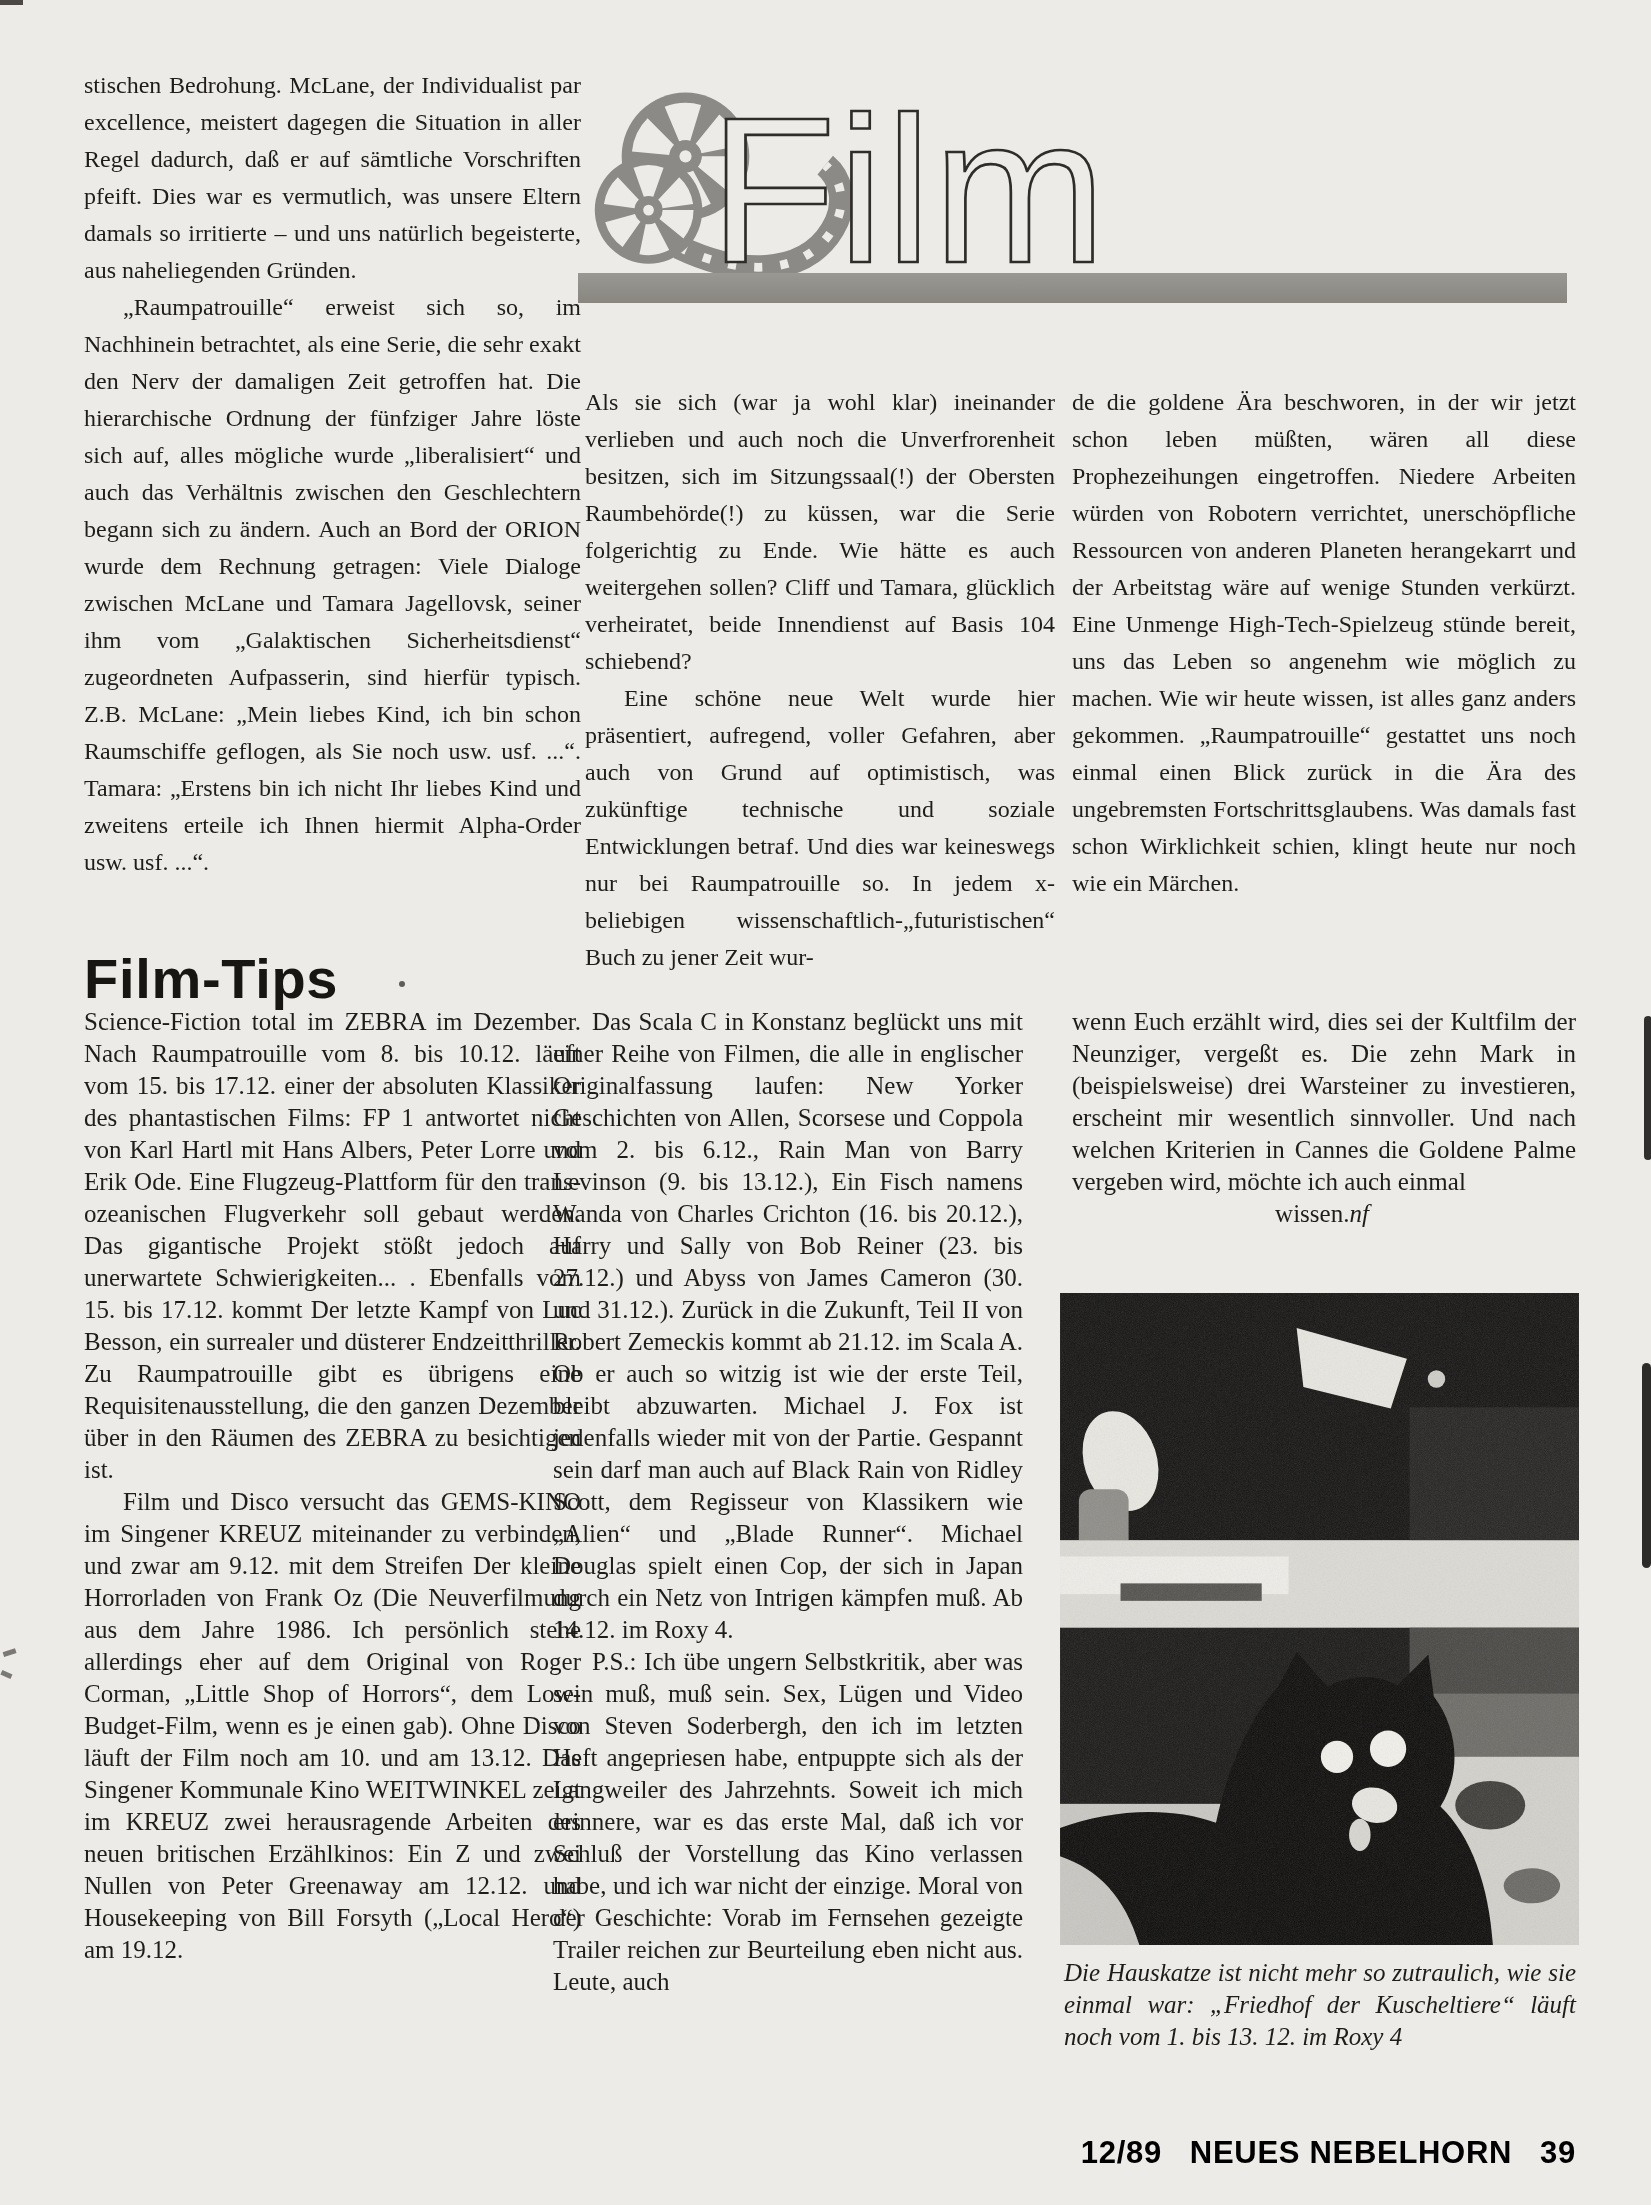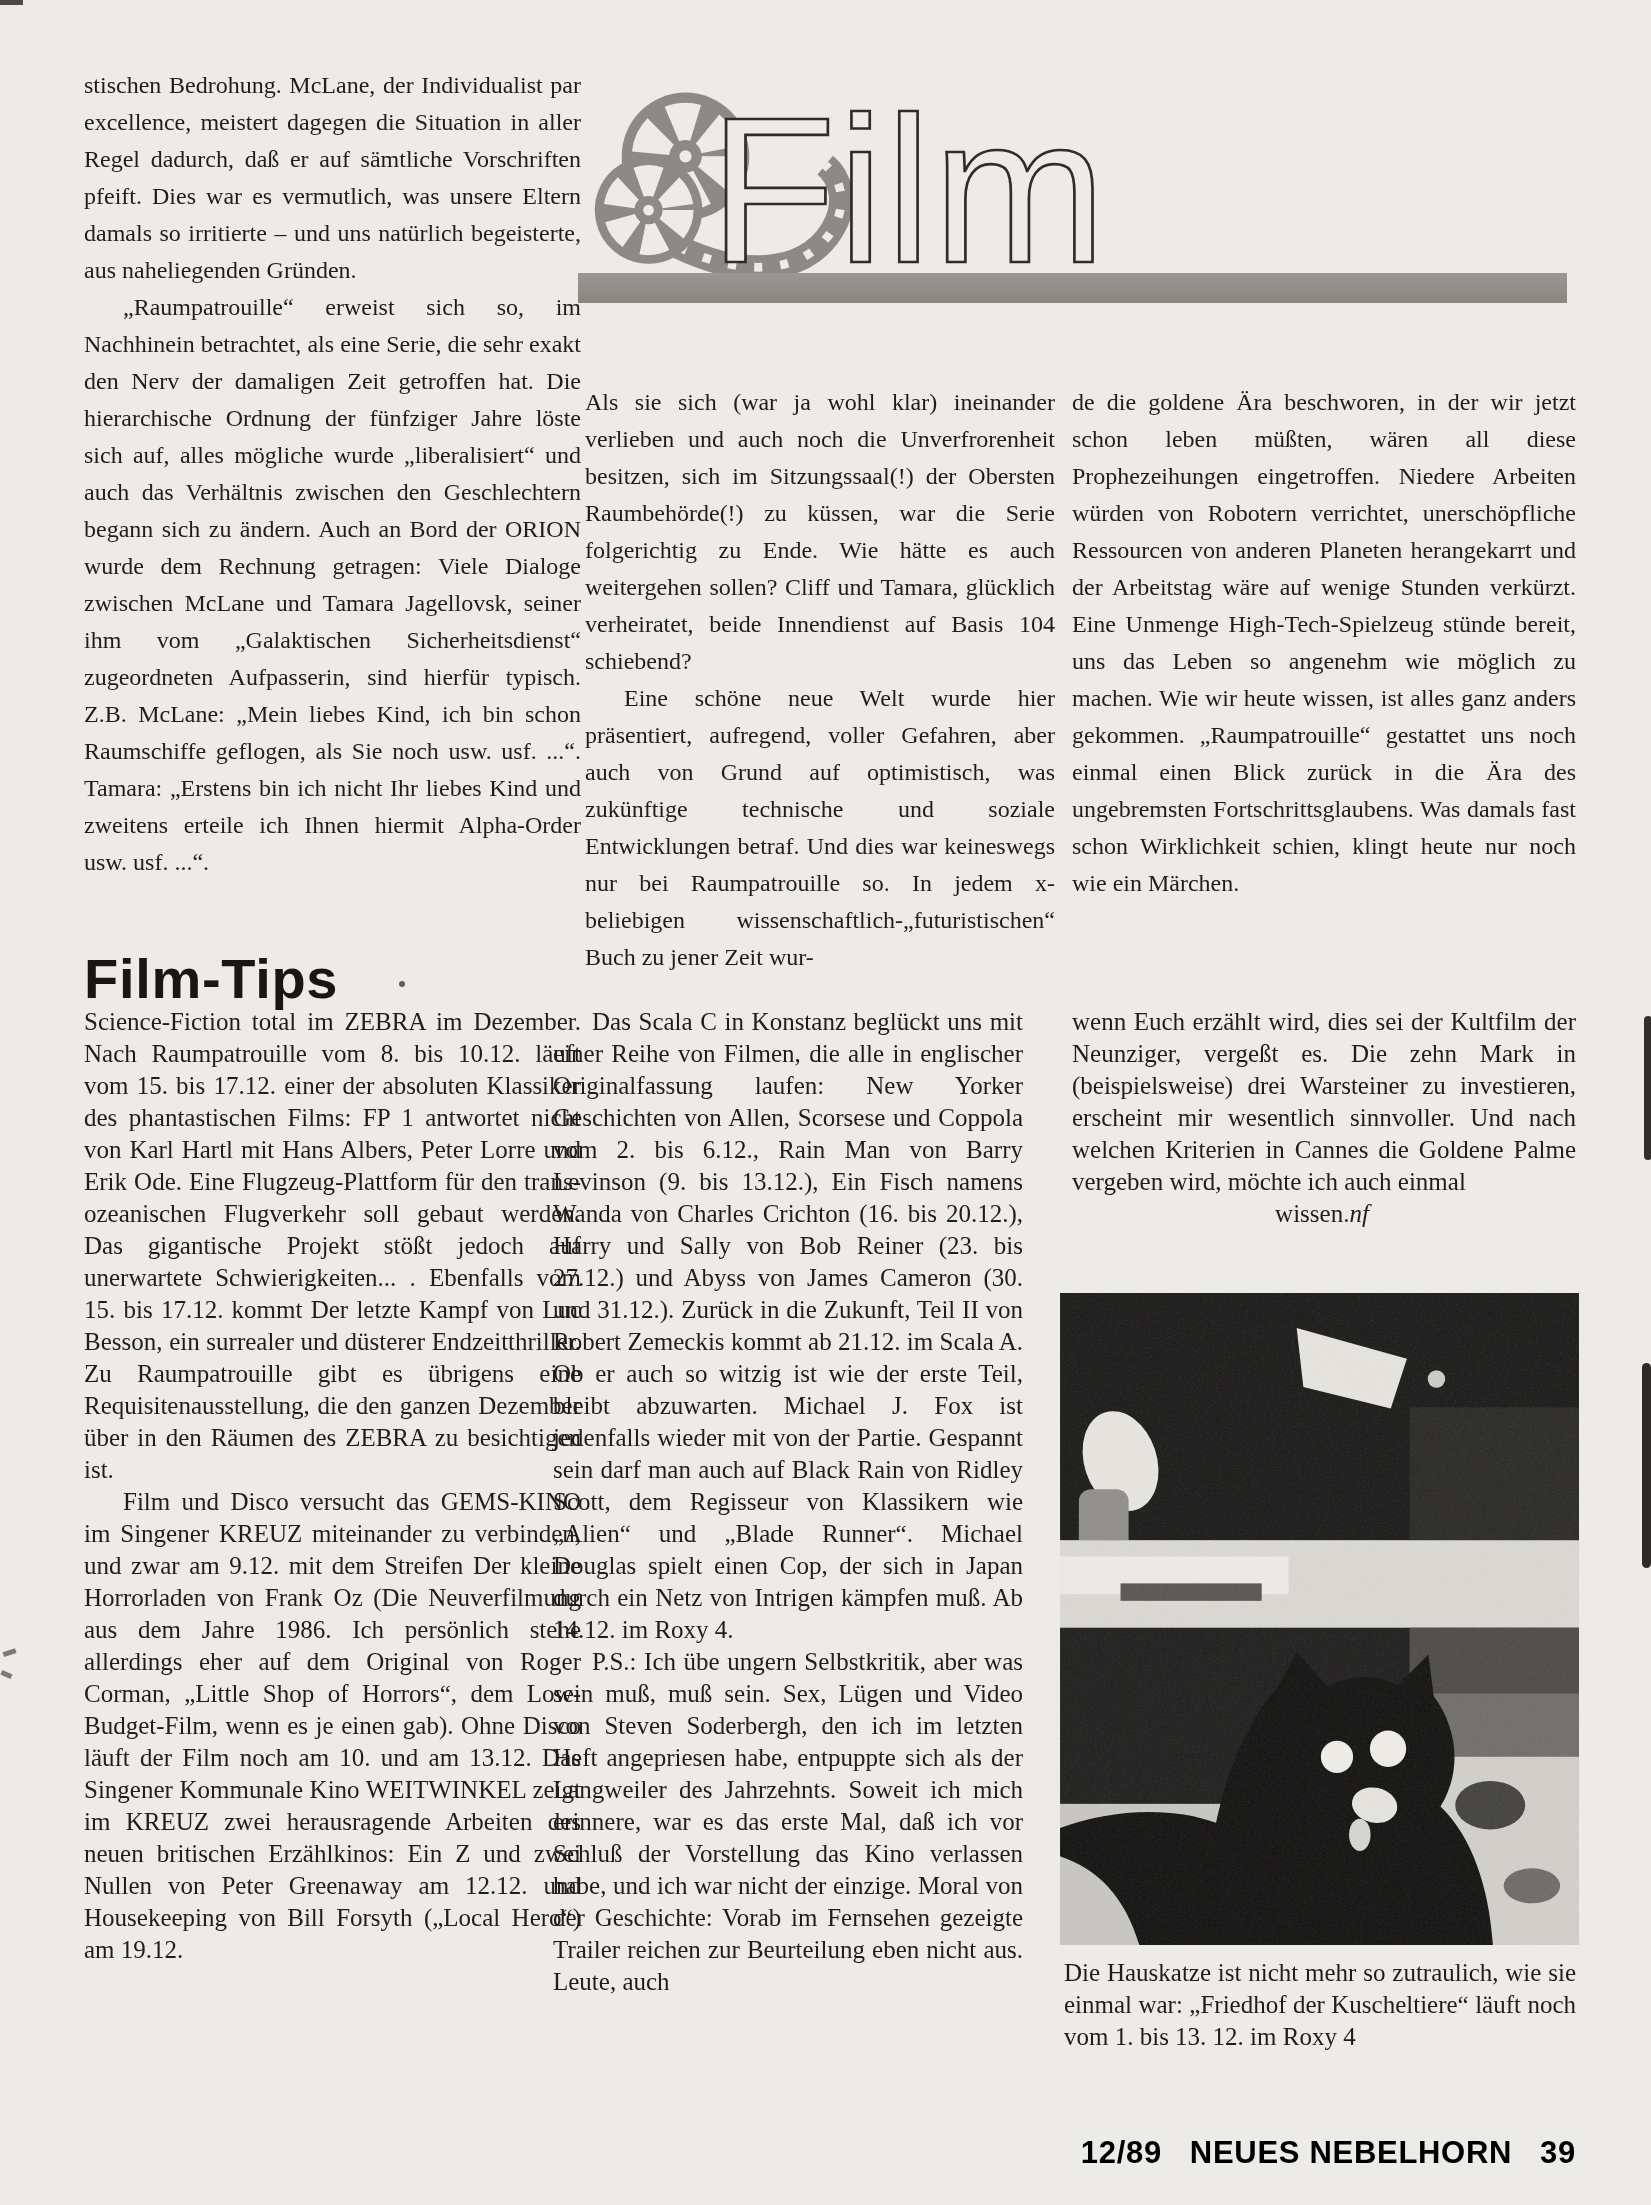--- a/index.html
+++ b/index.html
@@ -41,21 +41,21 @@
   #masthead { position:absolute; left:578px; top:79px; width:1001px; height:232px; }
   #section-rule {
     position:absolute; left:578px; top:273px; width:989px; height:30px;
     background:linear-gradient(#9a9893, #88867f);
   }
 
   
   #photo { position:absolute; left:1060px; top:1293px; width:519px; height:652px; }
   #caption {
     position:absolute; left:1064px; top:1957px; width:512px;
-    font-size:25px; line-height:32px; text-align:justify;
+    font-style:italic; font-size:25px; line-height:32px; text-align:justify;
   }
 
   
   .artifact { position:absolute; background:#2e2c29; }
   #art-dash   { left:0; top:926; width:23px; height:5.4px; opacity:.85; }
   #art-mark1  { left:2.7px; top:1650px; width:13.4px; height:4.7px; transform:rotate(-18deg); opacity:.6; }
   #art-mark2  { left:1.3px; top:1672px; width:10.8px; height:4.7px; transform:rotate(24deg); opacity:.6; }
   #art-dot    { left:399px; top:981px; width:6px; height:6px; border-radius:50%; background:#3c3a37; opacity:.8; }
   #art-sliver1{ left:1644px; top:1016px; width:8px; height:144px; background:#1c1b1a; border-radius:4px; opacity:.9; }
   #art-sliver2{ left:1642px; top:1363px; width:9.4px; height:205px; background:#171615; border-radius:4.7px; opacity:.9; }

